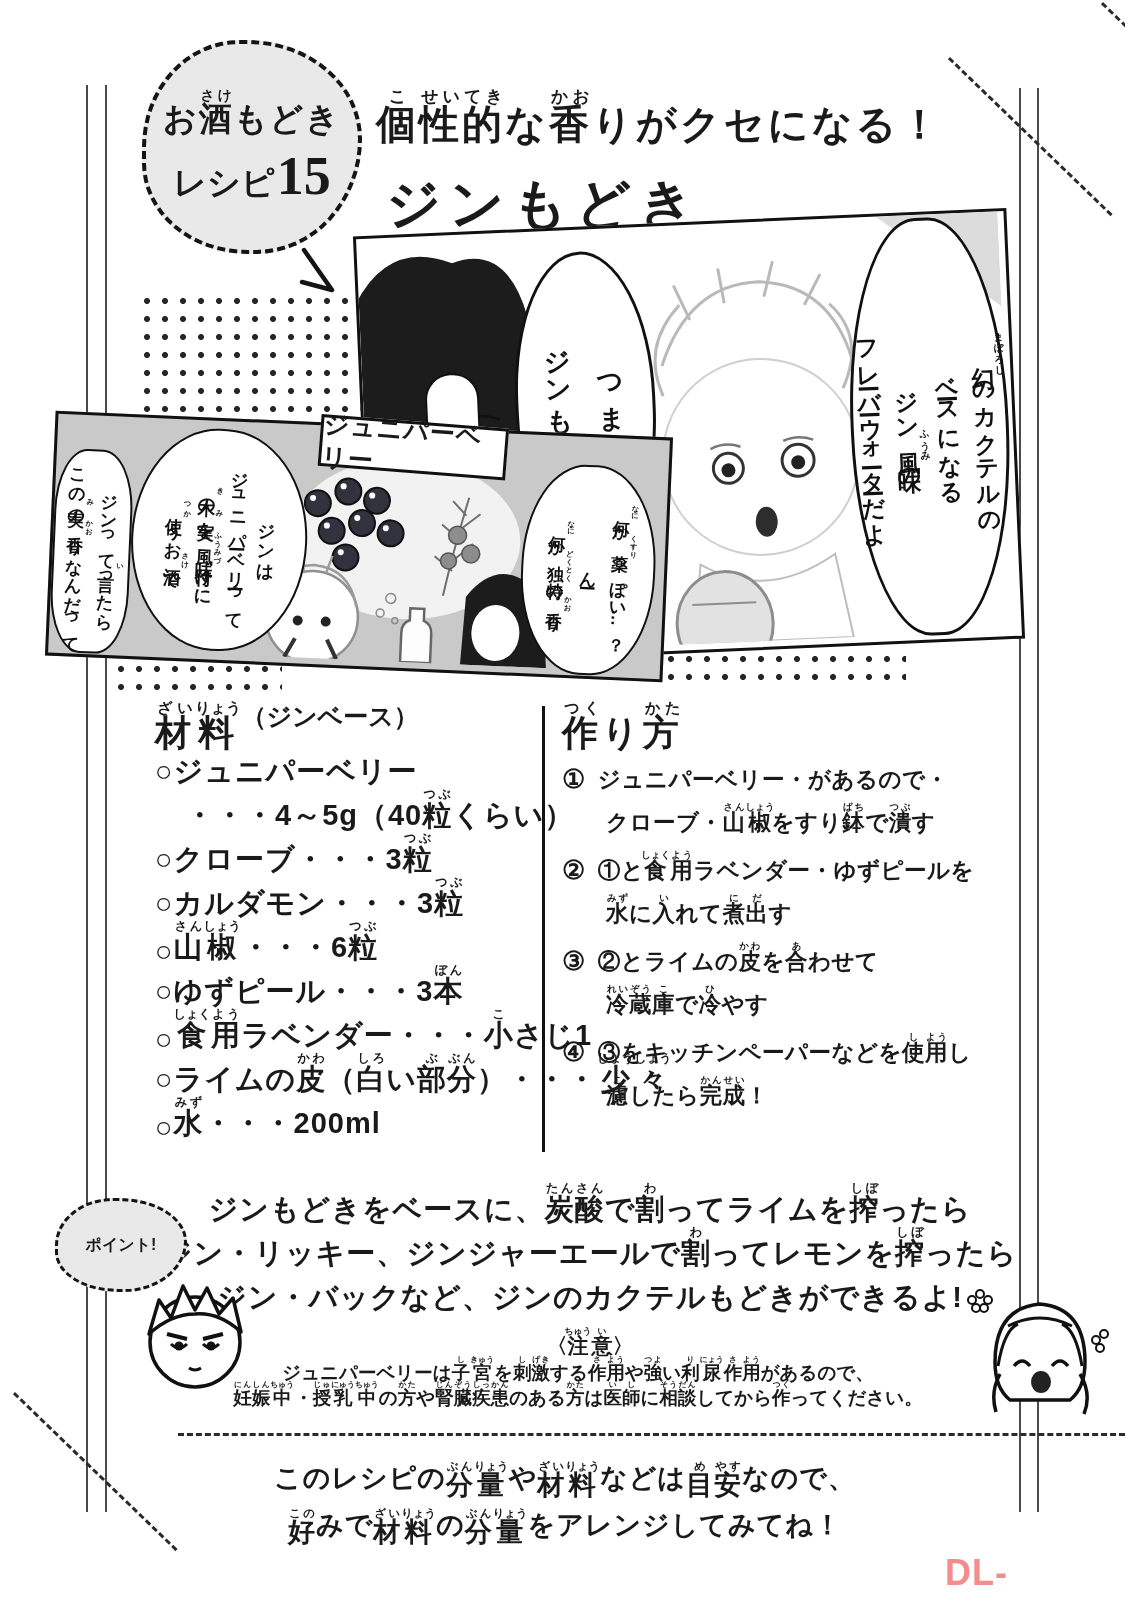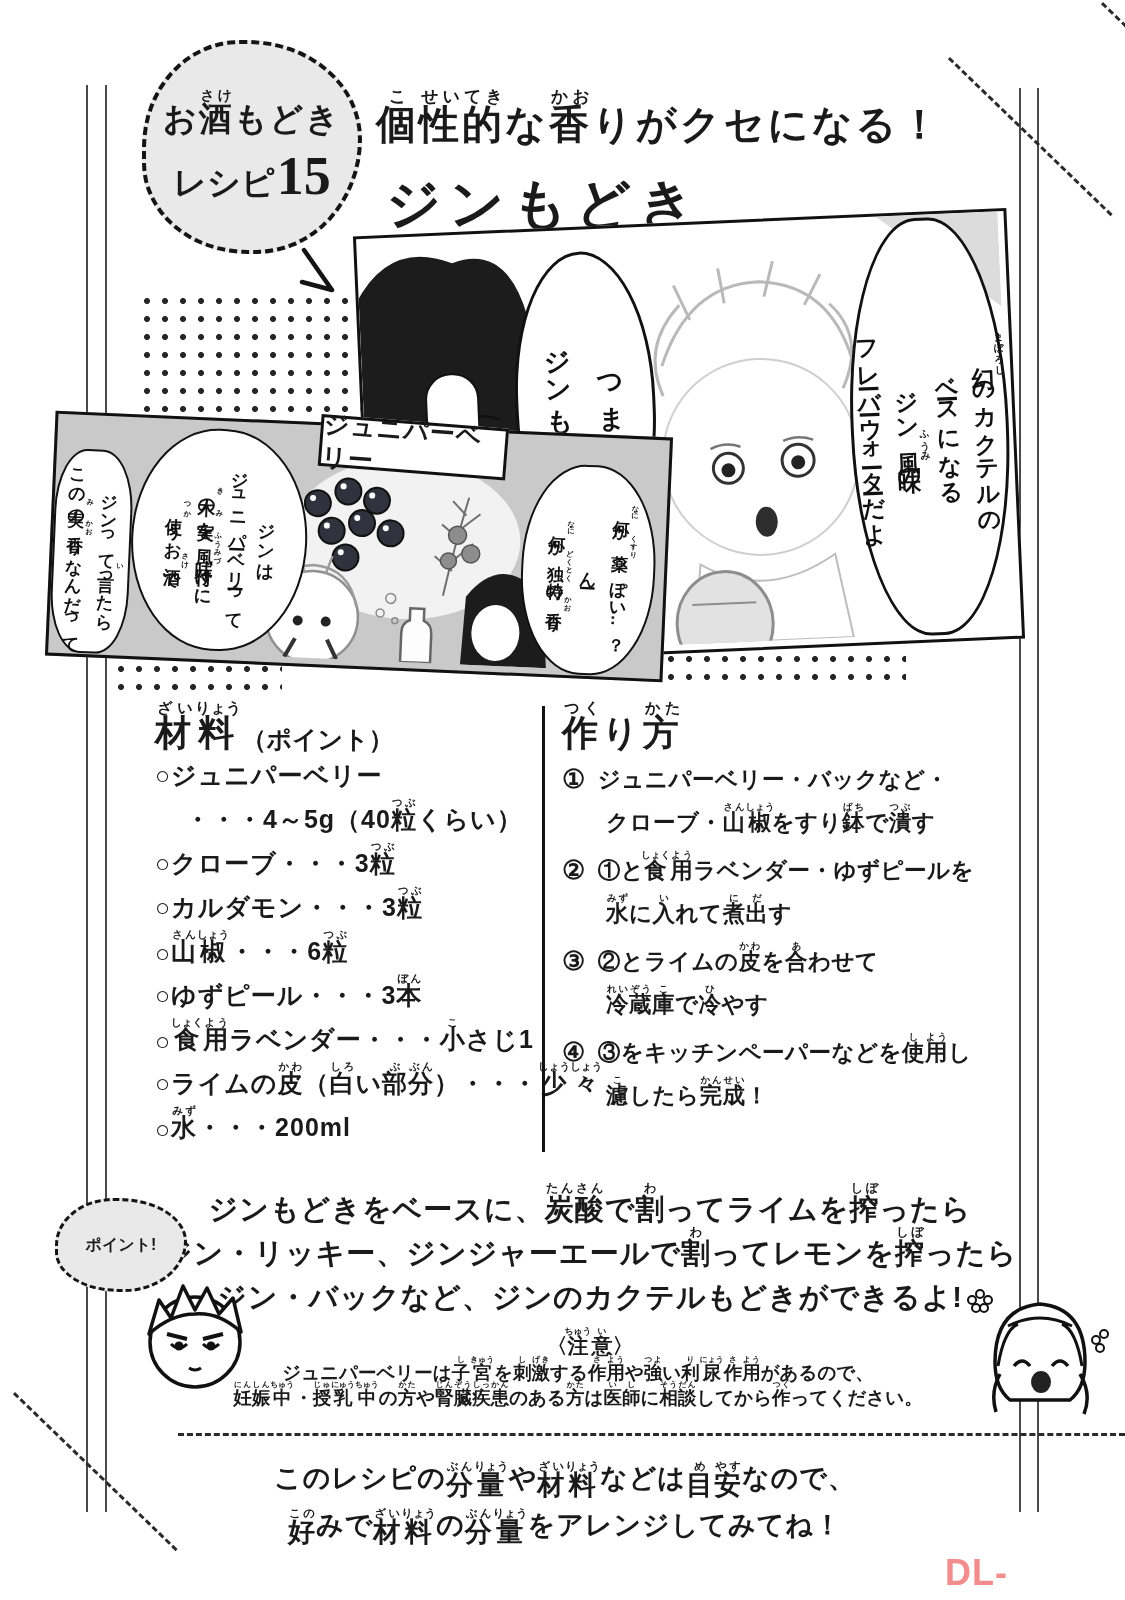--- a/index.html
+++ b/index.html
@@ -26,26 +26,26 @@
   .bubble{position:absolute;background:#fff;border:3px solid #111;border-radius:50%;
           display:flex;align-items:center;justify-content:center;text-align:center}
   .vtext{writing-mode:vertical-rl;font-weight:700;color:#111}
   .vt24>div{line-height:37px;font-size:23px}
   .vt27>div{line-height:52px;font-size:26px}
   .vt18>div{line-height:29px;font-size:17.5px}
   .vt18s>div{line-height:31px;font-size:17px}
   .banner{position:absolute;background:#fff;border:3px solid #111;display:flex;align-items:center;
           justify-content:center;font-size:25px;font-weight:800;letter-spacing:1px;z-index:2}
   
-  .sec-head{position:absolute;display:flex;align-items:flex-end;font-weight:800}
+  .sec-head{position:absolute;display:flex;font-weight:800}
   .sec-head .big{font-size:36px;letter-spacing:4px}
   .sec-head .small{font-size:25px;font-weight:700;padding-bottom:2px}
   .divider{position:absolute;width:3px;background:#111}
   .ing-col{position:absolute;left:155px;top:748px;width:400px}
-  .ing-row{height:44px;display:flex;align-items:flex-end;font-size:25px;font-weight:700;letter-spacing:1px;white-space:nowrap}
+  .ing-row{height:44px;display:flex;align-items:flex-end;font-size:29px;font-weight:700;letter-spacing:1px;white-space:nowrap}
   .ing-row.indent{padding-left:30px}
   .steps-col{position:absolute;left:562px;top:752px;width:460px}
   .step{margin-bottom:5px}
   .step-row{height:43px;display:flex;align-items:flex-end;font-size:22.5px;font-weight:700;letter-spacing:.5px;white-space:nowrap}
   .step-num{font-size:26px;margin-right:12px;font-weight:700}
   .step-row.l2{padding-left:44px}
   
   .pt-lines{position:absolute;left:140px;top:1186px;width:900px}
   .pt-row{height:44px;display:flex;align-items:flex-end;justify-content:center;font-size:29px;font-weight:800;
           letter-spacing:1px;white-space:nowrap}
@@ -222,21 +222,21 @@
       <div class="vtext vt18s">
         <div><ruby>何<rt>なに</rt></ruby>か<ruby>薬<rt>くすり</rt></ruby>っぽい…？</div>
         <div>んー</div>
         <div><ruby>何<rt>なに</rt></ruby>か<ruby>独<rt>どく</rt></ruby><ruby>特<rt>とく</rt></ruby>の<ruby>香<rt>かお</rt></ruby>り</div>
       </div>
     </div>
   </div>
 
   <div class="sec-head" style="left:155px;top:700px">
     <span class="big"><ruby>材<rt>ざい</rt></ruby><ruby>料<rt>りょう</rt></ruby></span>
-    <span class="small">（ポイント）</span>
+    <span class="small">（ジンベース）</span>
   </div>
   <div class="ing-col">
     <div class="ing-row">○ジュニパーベリー</div>
     <div class="ing-row indent">・・・4～5g（40<ruby>粒<rt>つぶ</rt></ruby>くらい）</div>
     <div class="ing-row">○クローブ・・・3<ruby>粒<rt>つぶ</rt></ruby></div>
     <div class="ing-row">○カルダモン・・・3<ruby>粒<rt>つぶ</rt></ruby></div>
     <div class="ing-row">○<ruby>山<rt>さん</rt></ruby><ruby>椒<rt>しょう</rt></ruby>・・・6<ruby>粒<rt>つぶ</rt></ruby></div>
     <div class="ing-row">○ゆずピール・・・3<ruby>本<rt>ぼん</rt></ruby></div>
     <div class="ing-row">○<ruby>食<rt>しょく</rt></ruby><ruby>用<rt>よう</rt></ruby>ラベンダー・・・<ruby>小<rt>こ</rt></ruby>さじ1</div>
     <div class="ing-row">○ライムの<ruby>皮<rt>かわ</rt></ruby>（<ruby>白<rt>しろ</rt></ruby>い<ruby>部<rt>ぶ</rt></ruby><ruby>分<rt>ぶん</rt></ruby>）・・・<ruby>少<rt>しょう</rt></ruby><ruby>々<rt>しょう</rt></ruby></div>
@@ -245,21 +245,21 @@
 
   <div class="divider" style="left:542px;top:706px;height:446px"></div>
 
   <div class="sec-head" style="left:562px;top:700px">
     <span class="big"><ruby>作<rt>つく</rt></ruby>り<ruby>方<rt>かた</rt></ruby></span>
   </div>
   <div class="steps-col">
     <div class="step">
       <div class="step-row">
           <span class="step-num">①</span>
-        <span>ジュニパーベリー・バックなど・</span>
+        <span>ジュニパーベリー・があるので・</span>
         </div>
       <div class="step-row l2">
           <span>クローブ・<ruby>山<rt>さん</rt></ruby><ruby>椒<rt>しょう</rt></ruby>をすり<ruby>鉢<rt>ばち</rt></ruby>で<ruby>潰<rt>つぶ</rt></ruby>す</span>
         </div>
     </div>
     <div class="step">
       <div class="step-row">
           <span class="step-num">②</span>
         <span>①と<ruby>食<rt>しょく</rt></ruby><ruby>用<rt>よう</rt></ruby>ラベンダー・ゆずピールを</span>
         </div>

